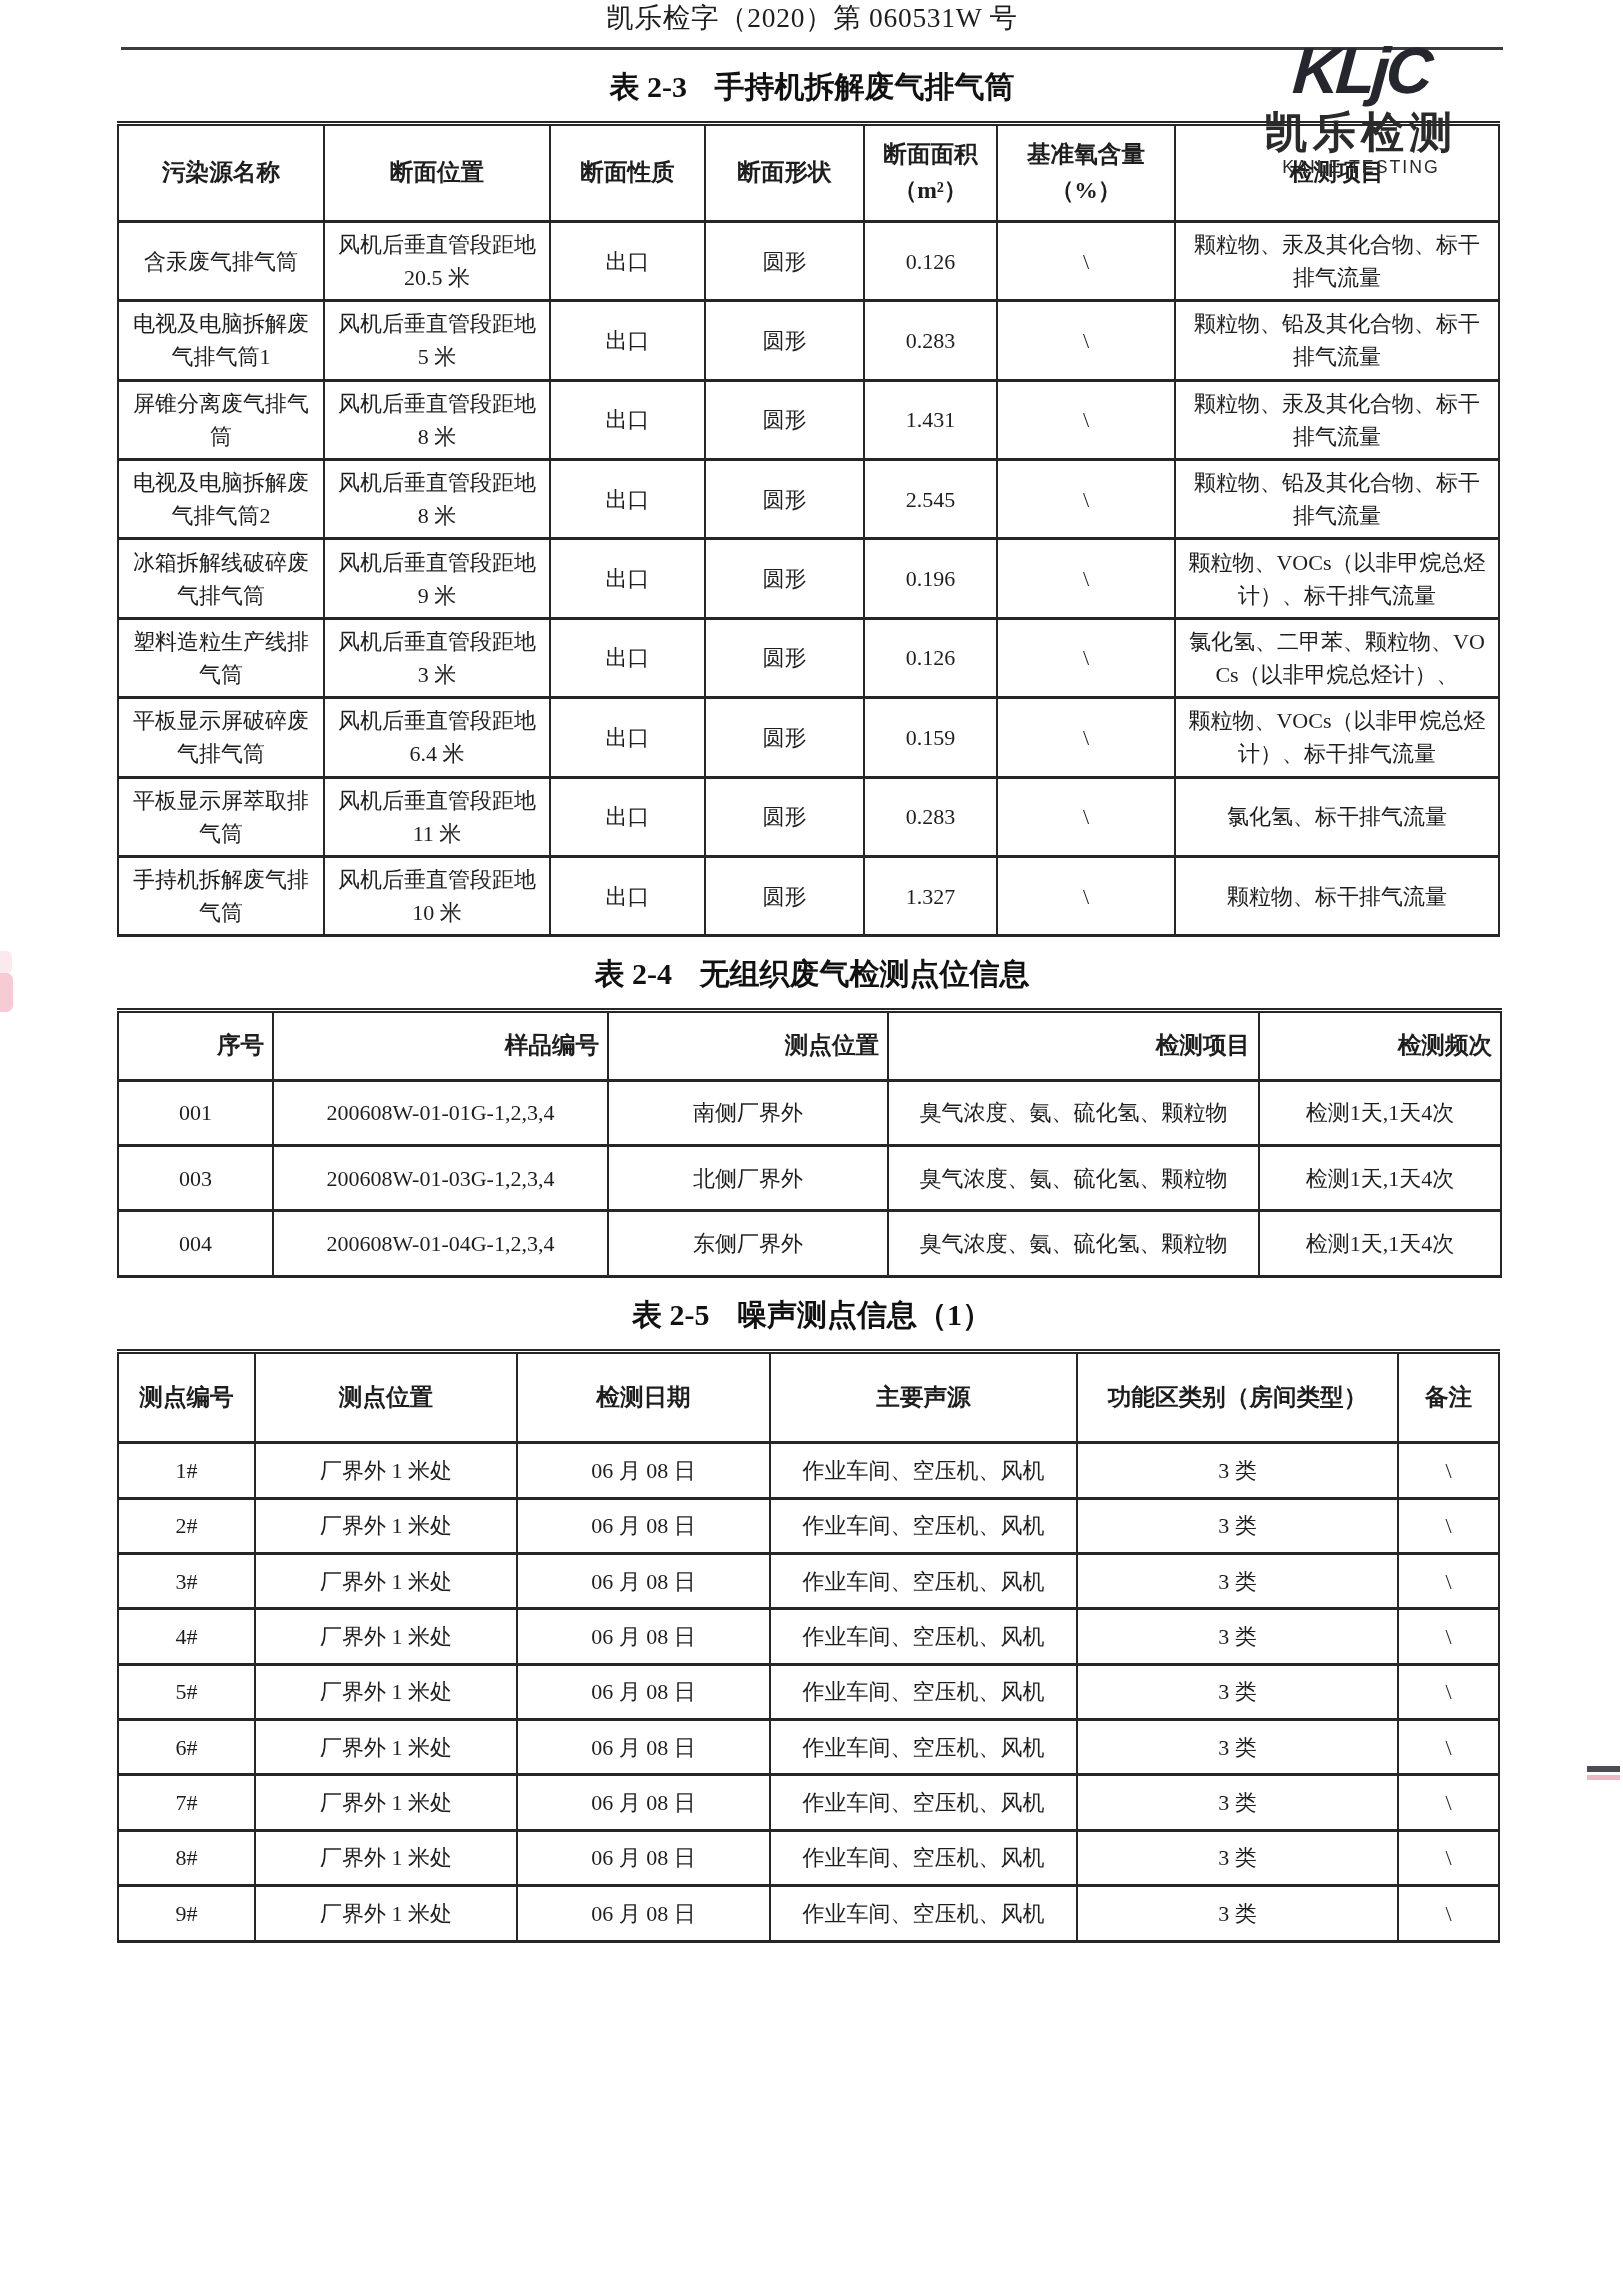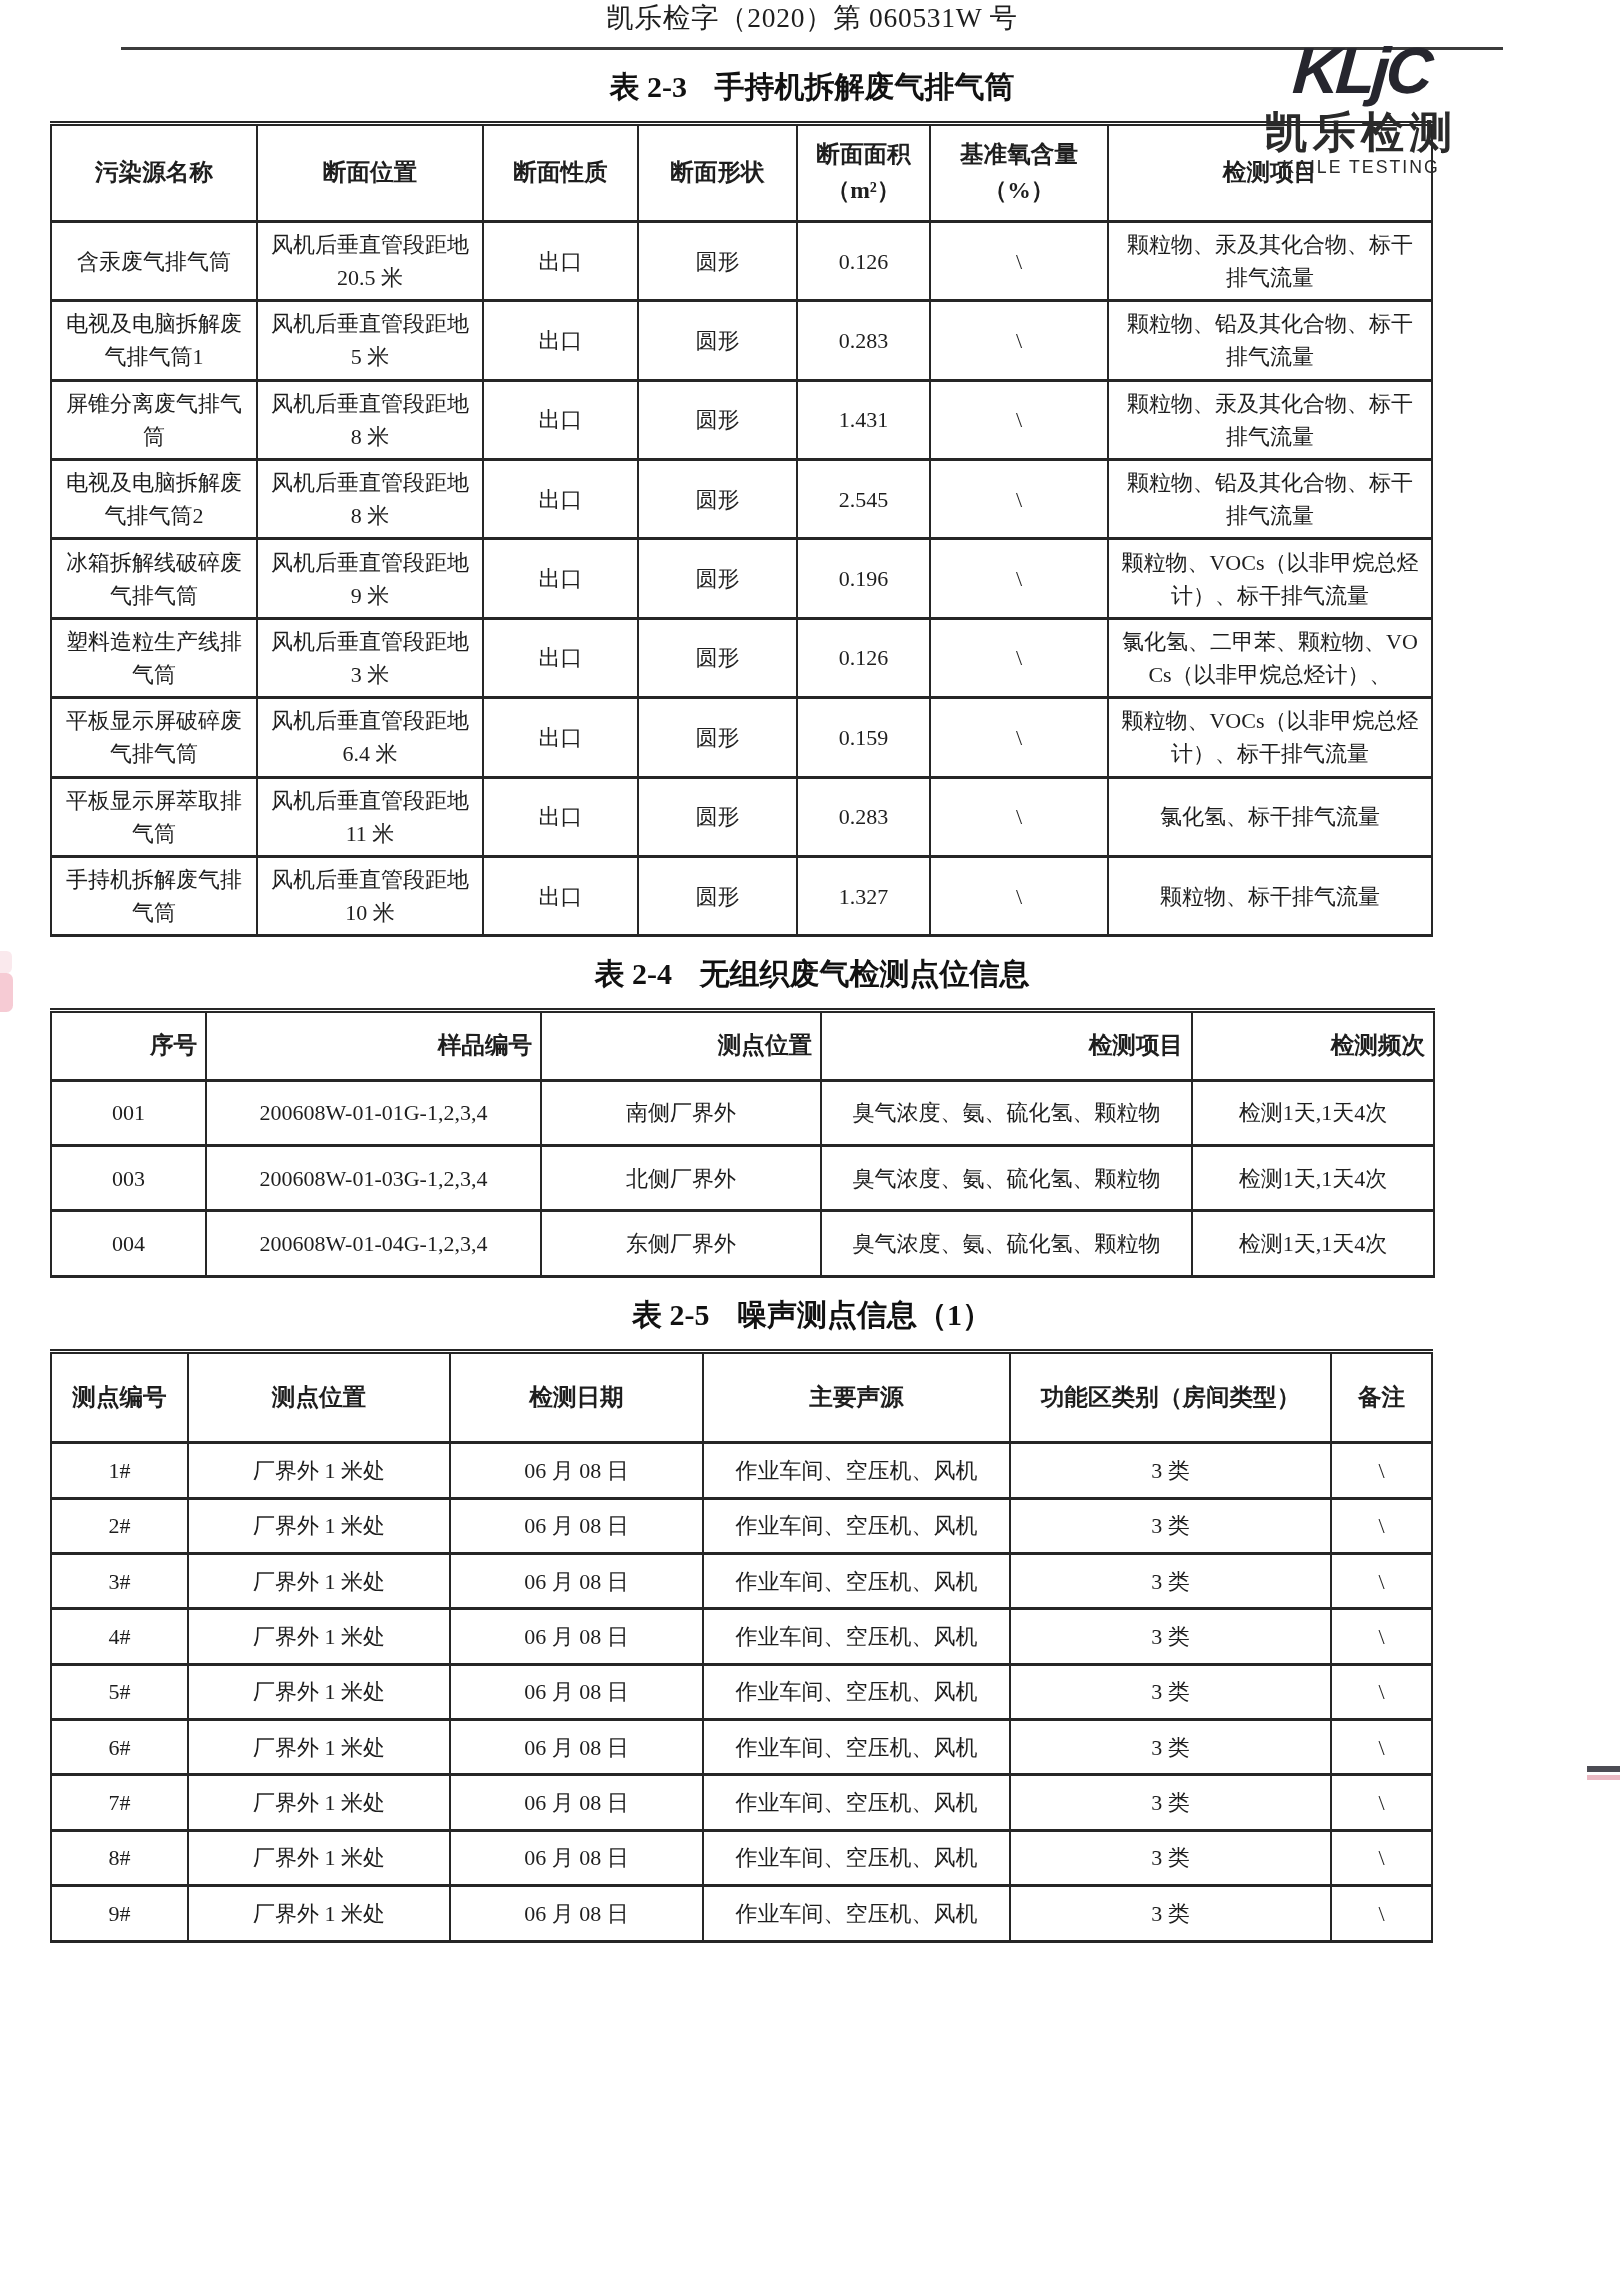--- a/index.html
+++ b/index.html
@@ -23,21 +23,21 @@
   .logo-en{margin-top:5.2px;font-family:"Liberation Sans","DejaVu Sans",sans-serif;
     font-weight:normal;font-size:17.7px;letter-spacing:2px;color:#2a2a2a;}
   
   .doc-number{text-align:center;font-size:27.5px;letter-spacing:0.7px;}
   .top-rule{margin:10.5px 121px 0 121px;border:none;border-top:3.3px solid #3c3c3c;height:0;}
   
   .section-title{margin:17px 0 13px 0;text-align:center;font-size:30px;font-weight:bold;color:#111;}
   .section-title .caption{margin-left:27.5px;}
   
   .doc-table{
-    width:1381px;margin:0 0 0 50px;
+    width:1381px;margin:0 0 0 117px;
     border-collapse:collapse;table-layout:fixed;
     border-top:5.9px double #262626;
     padding-left:21px;
   }
   .doc-table th,.doc-table td{
     border:2px solid #262626;
     border-top-width:3.3px;border-bottom-width:3.3px;
     text-align:center;vertical-align:middle;
     padding:5.2px 7.9px;
     font-size:22px;line-height:1.5;

